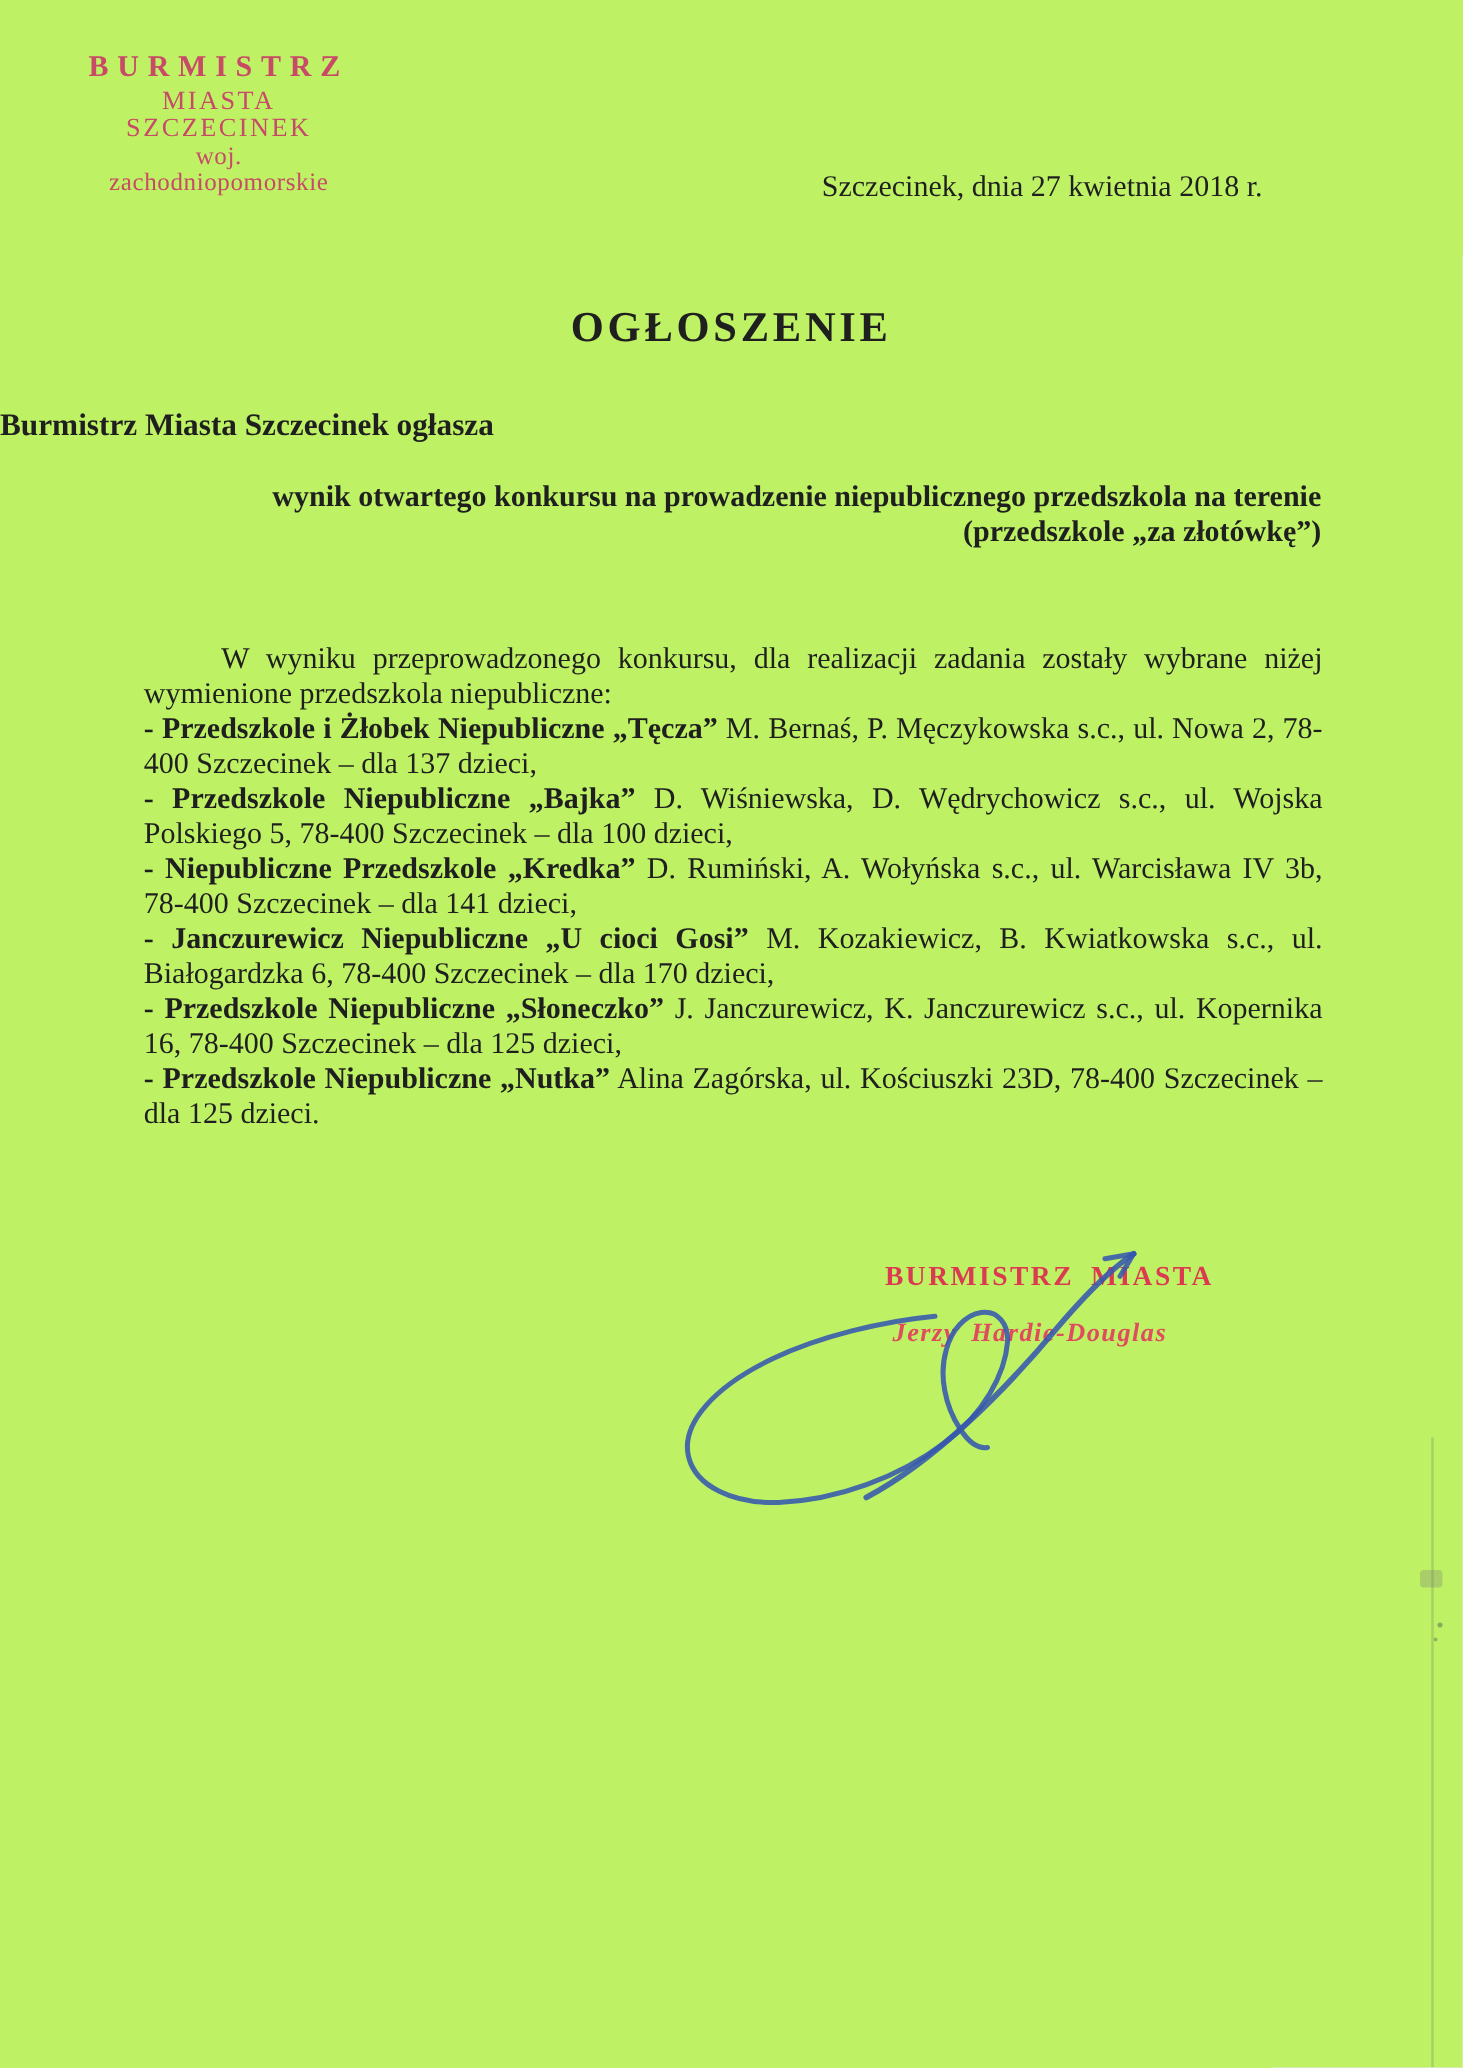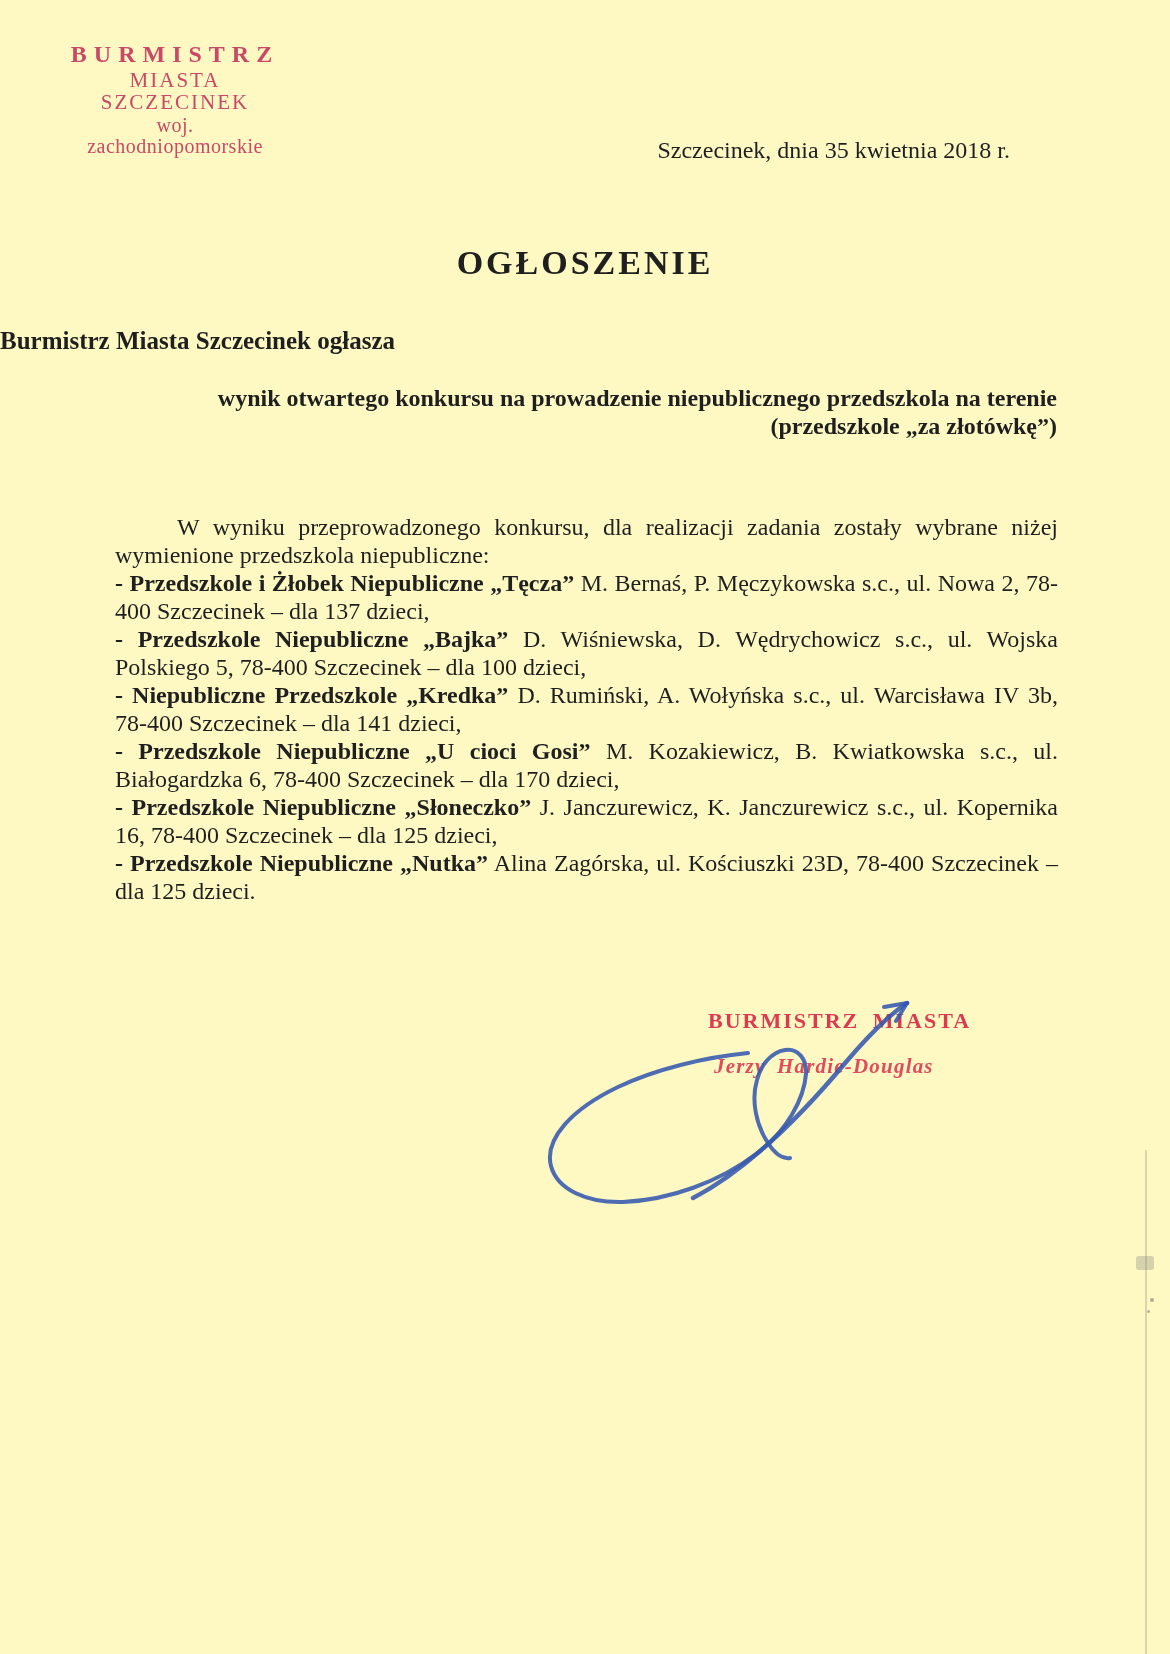--- a/index.html
+++ b/index.html
@@ -1,20 +1,20 @@
 <!DOCTYPE html>
 <html><head>
 <meta charset="utf-8">
 <style>
   html,body{margin:0;padding:0;background:#e8e8e8;}
   .page{
     position:relative;
     width:1170px;height:1654px;
     margin:0 auto;
-    background:#fef9c3;
+    background:#bef264;
     font-family:"Liberation Serif", serif;
     color:#1f1f1f;
     overflow:hidden;
   }
   
   .stamp{
     position:absolute;left:70px;top:42px;width:210px;
     color:#c84a67;text-align:center;line-height:1.05;
     user-select:none;
   }
@@ -78,37 +78,37 @@
 <body>
 
 <div class="page">
 
   <div class="stamp">
     <div class="stamp-l1">BURMISTRZ</div>
     <div class="stamp-l2">MIASTA SZCZECINEK</div>
     <div class="stamp-l3">woj. zachodniopomorskie</div>
   </div>
 
-  <div class="dateline">Szczecinek, dnia 35 kwietnia 2018 r.</div>
+  <div class="dateline">Szczecinek, dnia 27 kwietnia 2018 r.</div>
 
   <div class="doc-title">OGŁOSZENIE</div>
 
   <div class="announcer">Burmistrz Miasta Szczecinek ogłasza</div>
 
   <div class="subject">
     <div>wynik otwartego konkursu na prowadzenie niepublicznego przedszkola na terenie</div>
     <div>(przedszkole „za złotówkę”)</div>
   </div>
 
   <div class="bodytext">
     <p class="intro">W wyniku przeprowadzonego konkursu, dla realizacji zadania zostały wybrane niżej wymienione przedszkola niepubliczne:</p>
     <p><span class="ps-name">- Przedszkole i Żłobek Niepubliczne „Tęcza”</span> <span>M. Bernaś, P. Męczykowska s.c., ul. Nowa 2, 78-400 Szczecinek – dla 137 dzieci,</span></p>
     <p><span class="ps-name">- Przedszkole Niepubliczne „Bajka”</span> <span>D. Wiśniewska, D. Wędrychowicz s.c., ul. Wojska Polskiego 5, 78-400 Szczecinek – dla 100 dzieci,</span></p>
     <p><span class="ps-name">- Niepubliczne Przedszkole „Kredka”</span> <span>D. Rumiński, A. Wołyńska s.c., ul. Warcisława IV 3b, 78-400 Szczecinek – dla 141 dzieci,</span></p>
-    <p><span class="ps-name">- Przedszkole Niepubliczne „U cioci Gosi”</span> <span>M. Kozakiewicz, B. Kwiatkowska s.c., ul. Białogardzka 6, 78-400 Szczecinek – dla 170 dzieci,</span></p>
+    <p><span class="ps-name">- Janczurewicz Niepubliczne „U cioci Gosi”</span> <span>M. Kozakiewicz, B. Kwiatkowska s.c., ul. Białogardzka 6, 78-400 Szczecinek – dla 170 dzieci,</span></p>
     <p><span class="ps-name">- Przedszkole Niepubliczne „Słoneczko”</span> <span>J. Janczurewicz, K. Janczurewicz s.c., ul. Kopernika 16, 78-400 Szczecinek – dla 125 dzieci,</span></p>
     <p><span class="ps-name">- Przedszkole Niepubliczne „Nutka”</span> <span>Alina Zagórska, ul. Kościuszki 23D, 78-400 Szczecinek – dla 125 dzieci.</span></p>
   </div>
 
   <div class="sig-stamp-title">BURMISTRZ MIASTA</div>
   <div class="sig-name">Jerzy Hardie-Douglas</div>
 
   <svg class="sig-ink" viewBox="500 985 440 235" xmlns="http://www.w3.org/2000/svg">
     <g fill="none" stroke="#3558ae" stroke-opacity="0.88" stroke-linecap="round" stroke-linejoin="round">
       <path stroke-width="4" d="M 748 1053

